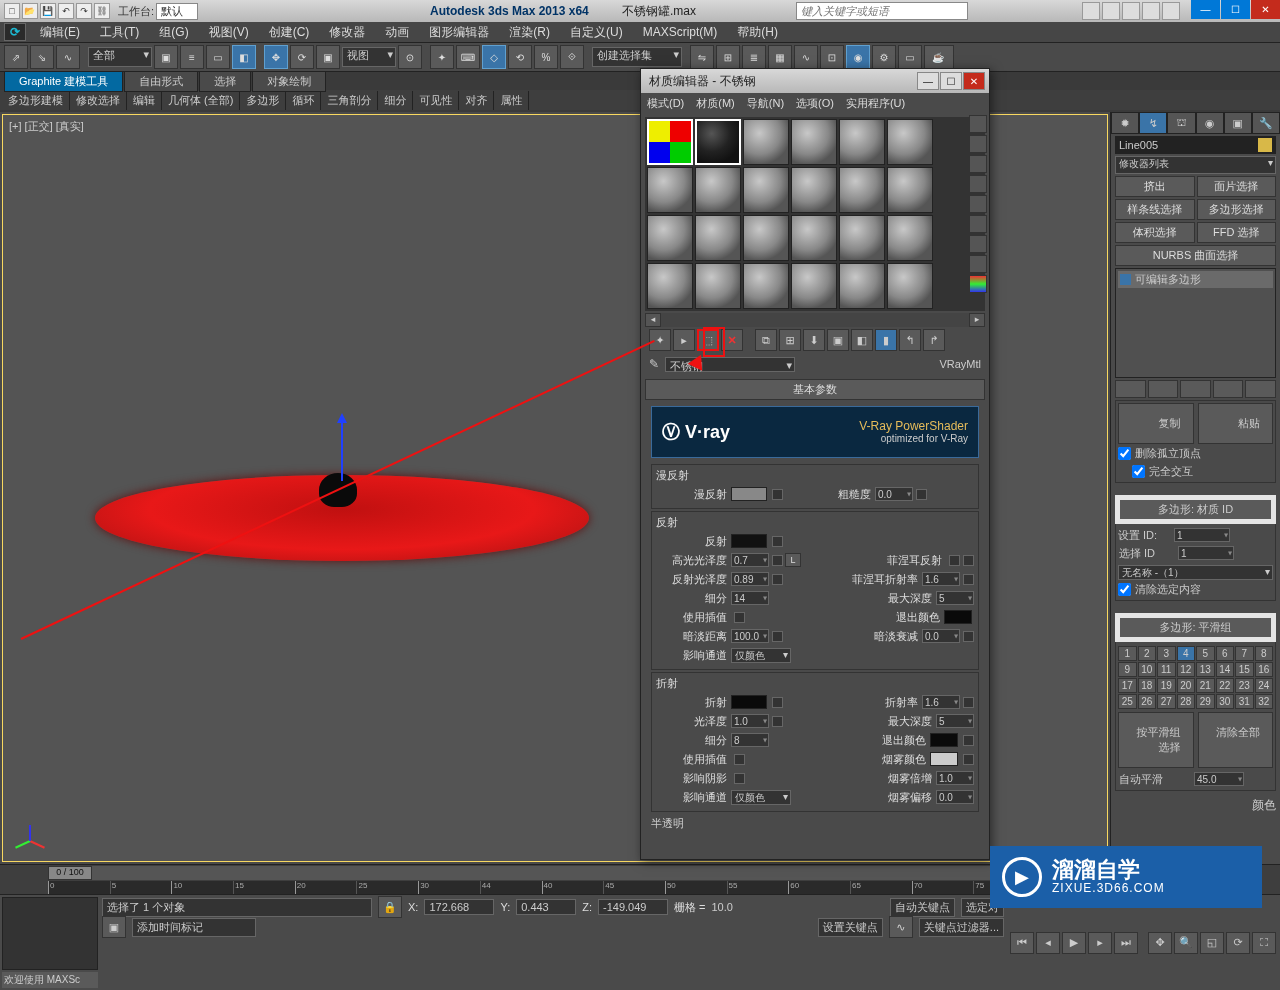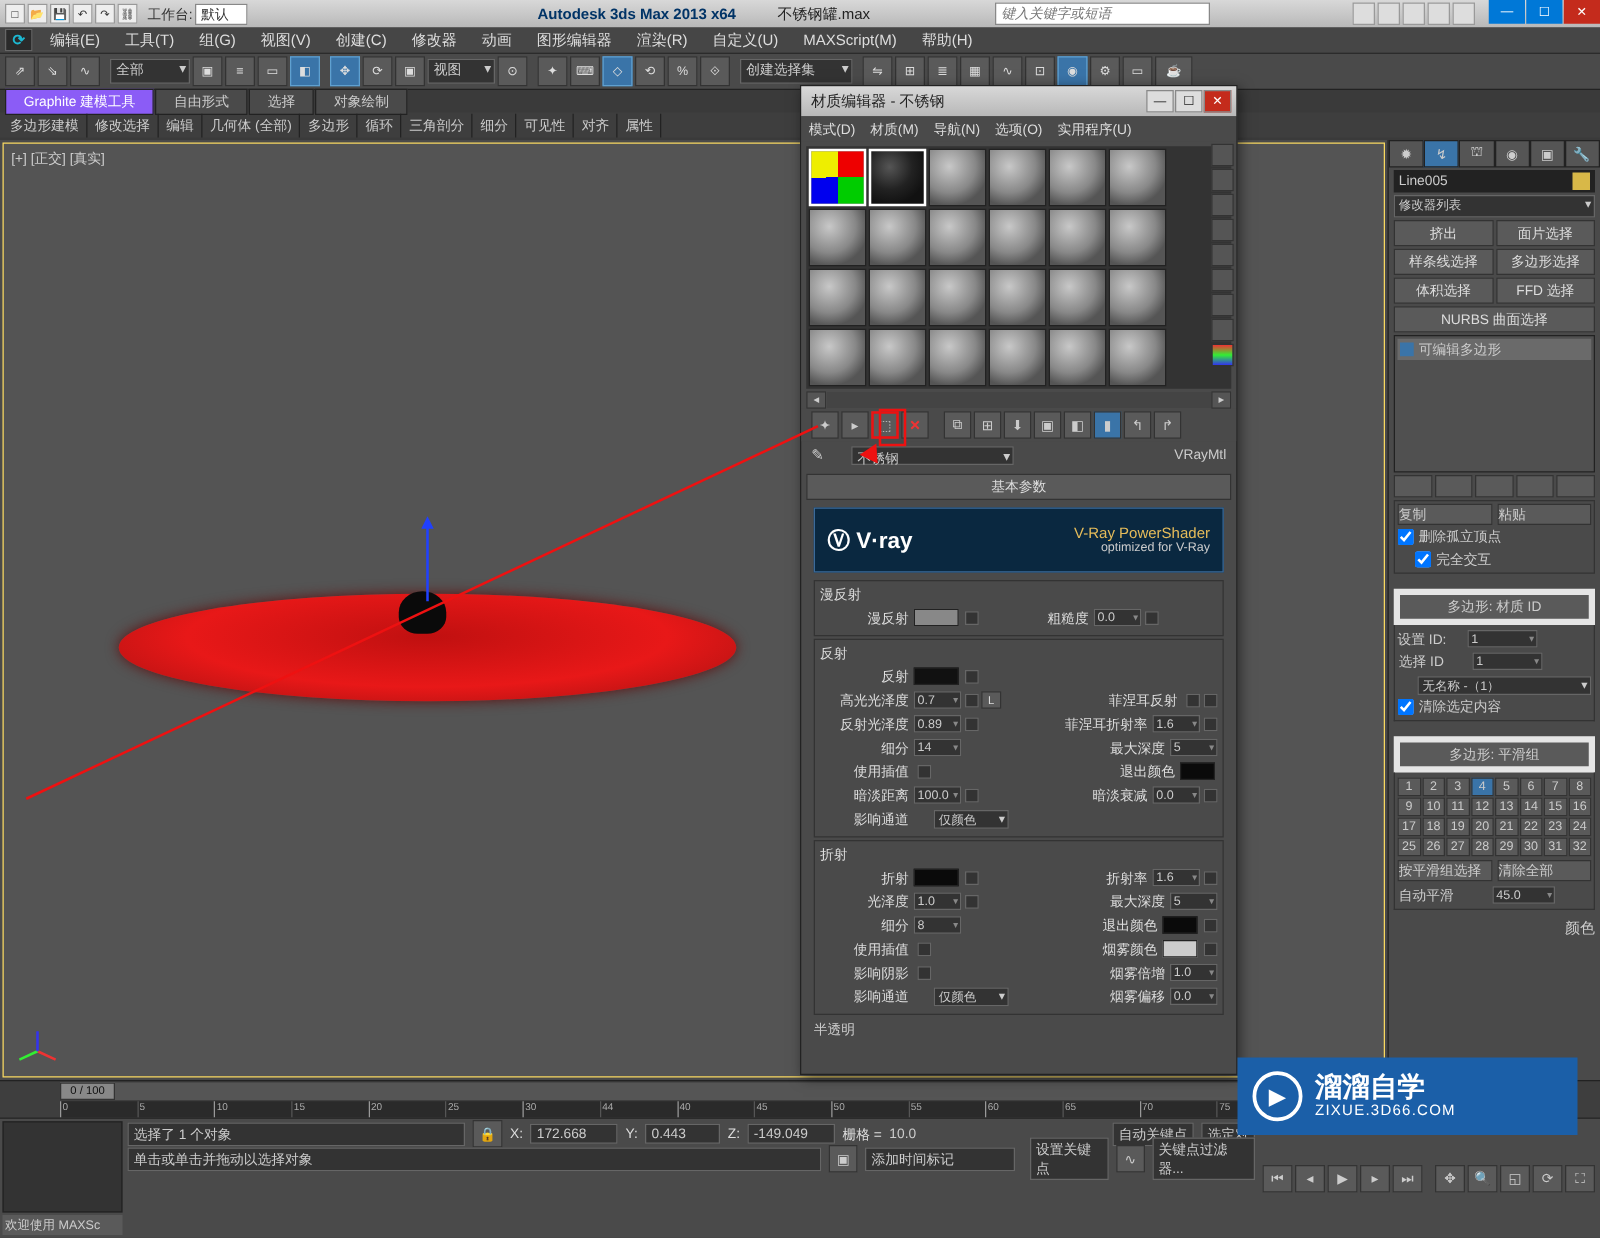--- a/index.html
+++ b/index.html
@@ -30,21 +30,21 @@
 .tbtn { width:24px; height:24px; background:#5a5a5a; border:1px solid #333; display:flex; align-items:center; justify-content:center; font-size:10px; color:#ddd; }
 .tbtn.active { background:#3a74a8; border-color:#5fa0d0; }
 .tbtn.lg { width:30px; }
 .tsep { width:4px; }
 .tcombo { height:20px; background:#333; border:1px solid #666; color:#ccc; padding:0 16px 0 4px; font-size:11px; position:relative; }
 .tcombo::after { content:'▾'; position:absolute; right:2px; }
 
 
 .ribbon-tabs { height:18px; background:#3a3a3a; display:flex; align-items:center; padding-left:4px; }
 .rtab { padding:2px 14px; background:#4a4a4a; border:1px solid #222; font-size:11px; color:#ccc; margin-right:1px; }
-.rtab.active { background:#8b5cf6; color:#fff; }
+.rtab.active { background:#0369a1; color:#fff; }
 .ribbon-sub { height:20px; background:#3e3e3e; display:flex; align-items:center; padding-left:2px; font-size:11px; }
 .rsub { padding:2px 6px; border-right:1px solid #222; color:#ccc; }
 
 
 .viewport { position:absolute; left:0; top:112px; right:170px; bottom:126px; background:#4a4a4a; }
 .viewport-inner { position:absolute; inset:2px; background:#545454; border:1px solid #f8d860; }
 .vp-label { position:absolute; left:6px; top:4px; color:#ccc; font-size:11px; }
 
 
 .mat-editor { position:absolute; left:640px; top:68px; width:350px; height:792px; background:#4a4a4a; border:1px solid #222; box-shadow:2px 2px 10px rgba(0,0,0,.5); z-index:50; }
@@ -85,21 +85,21 @@
 .prow .plbl.w1 { width:75px; }
 .prow .plbl.w2 { width:62px; }
 .swatch { width:36px; height:14px; background:#888; border:1px solid #222; margin-right:2px; }
 .swatch.dark { background:#111; }
 .swatch.lt { background:#ccc; }
 .swatch.vd { background:#0a0a0a; }
 .spin { width:38px; height:14px; background:#333; border:1px solid #666; color:#ccc; font-size:10px; padding:0 2px; display:flex; align-items:center; position:relative; }
 .spin::after { content:'▸'; position:absolute; right:1px; font-size:8px; transform:rotate(90deg); color:#888; }
 .chk { width:11px; height:11px; border:1px solid #666; background:#333; margin-left:3px; }
 .btn-sm { width:16px; height:14px; background:#5a5a5a; border:1px solid #333; font-size:9px; display:flex; align-items:center; justify-content:center; margin-left:2px; }
-.sel-combo { height:15px; background:#333; border:1px solid #666; font-size:10px; padding:0 14px 0 3px; position:relative; color:#ccc;margin-left:16px; }
+.sel-combo { height:15px; background:#333; border:1px solid #666; font-size:10px; padding:0 14px 0 3px; position:relative; color:#ccc; }
 .sel-combo::after { content:'▾'; position:absolute; right:2px; }
 
 
 .cmdpanel { position:absolute; right:0; top:112px; width:170px; bottom:126px; background:#4a4a4a; border-left:1px solid #222; overflow:hidden; }
 .cmd-tabs { height:22px; display:flex; background:#3a3a3a; }
 .cmd-tabs .ct { flex:1; border:1px solid #222; background:#555; display:flex; align-items:center; justify-content:center; font-size:11px; }
 .cmd-tabs .ct.active { background:#3a74a8; }
 .cmd-name { height:18px; background:#222; margin:2px 4px; padding:1px 4px; font-size:11px; display:flex; align-items:center; }
 .cmd-name .sw { width:14px; height:14px; background:#d8b848; margin-left:auto; }
 .mod-combo { height:18px; margin:2px 4px; }
@@ -109,21 +109,21 @@
 .mod-stack { margin:2px 4px; height:110px; background:#505050; border:1px solid #222; padding:2px; }
 .mod-item { display:flex; align-items:center; background:#6a6a6a; padding:1px 2px; font-size:11px; }
 .mod-item .sq { width:11px; height:11px; background:#3a74a8; margin-right:4px; }
 .cmd-toolbar { height:18px; display:flex; margin:2px 4px; gap:2px; }
 .cmd-toolbar .ctt{ flex:1; background:#5a5a5a; border:1px solid #333; }
 .cmd-section-hdr { background:#5a5a5a; margin:12px 4px 0 4px; padding:2px; text-align:center; font-size:11px; border:5px solid #e5e5e5; }
 .cmd-body { margin:0 4px; padding:2px 2px; border:1px solid #333; border-top:none; font-size:11px; }
 .cmd-row { display:flex; align-items:center; height:18px; }
 .cmd-row input[type=checkbox]{ margin-right:4px; }
 .cmd-pair { display:flex; gap:4px; }
-.cmd-pair .cb2 { flex:1; background:#5a5a5a; border:1px solid #333; text-align:left; padding:0; font-size:11px; }
+.cmd-pair .cb2 { flex:1; background:#5a5a5a; border:1px solid #333; text-align:right; padding:12px; font-size:11px; }
 .num-grid { display:grid; grid-template-columns:repeat(8,1fr); gap:1px; margin-top:2px; }
 .ng { background:#5a5a5a; border:1px solid #333; text-align:center; font-size:10px; padding:1px 0; }
 .ng.sel { background:#3a74a8; }
 
 
 .timeline { position:absolute; left:0; right:0; bottom:96px; height:30px; background:#3e3e3e; border-top:1px solid #222; }
 .time-slider { height:14px; background:#555; margin:1px 60px 1px 48px; position:relative; }
 .time-handle { position:absolute; left:0; width:44px; height:14px; background:#888; border:1px solid #333; font-size:9px; color:#111; text-align:center; }
 .time-ruler { height:14px; margin:0 60px 0 48px; background:#2a2a2a; position:relative; display:flex; }
 .tick { flex:1; border-left:1px solid #555; font-size:8px; color:#aaa; padding-left:1px; }
@@ -655,21 +655,20 @@
         <span class="sb-field" style="width:60px">0.443</span>
       <span class="coord-lbl">Z:</span>
         <span class="sb-field" style="width:70px">-149.049</span>
       <span class="coord-lbl">栅格 =</span>
       <span>10.0</span>
       <span style="flex:1"></span>
       <span class="sb-field">自动关键点</span>
       <span class="sb-field">选定对</span>
     </div>
     <div class="sb-row">
-      <span class="sb-field" style="flex:0 0 555px">单击或单击并拖动以选择对象</span>
       <span class="play-btn">▣</span>
       <span class="sb-field" style="width:124px">添加时间标记</span>
       <span style="flex:1"></span>
       <span class="sb-field">设置关键点</span>
       <span class="play-btn">∿</span>
       <span class="sb-field">关键点过滤器...</span>
     </div>
   </div>
   <div class="sb-right">
     <div class="play-btn">⏮</div>

